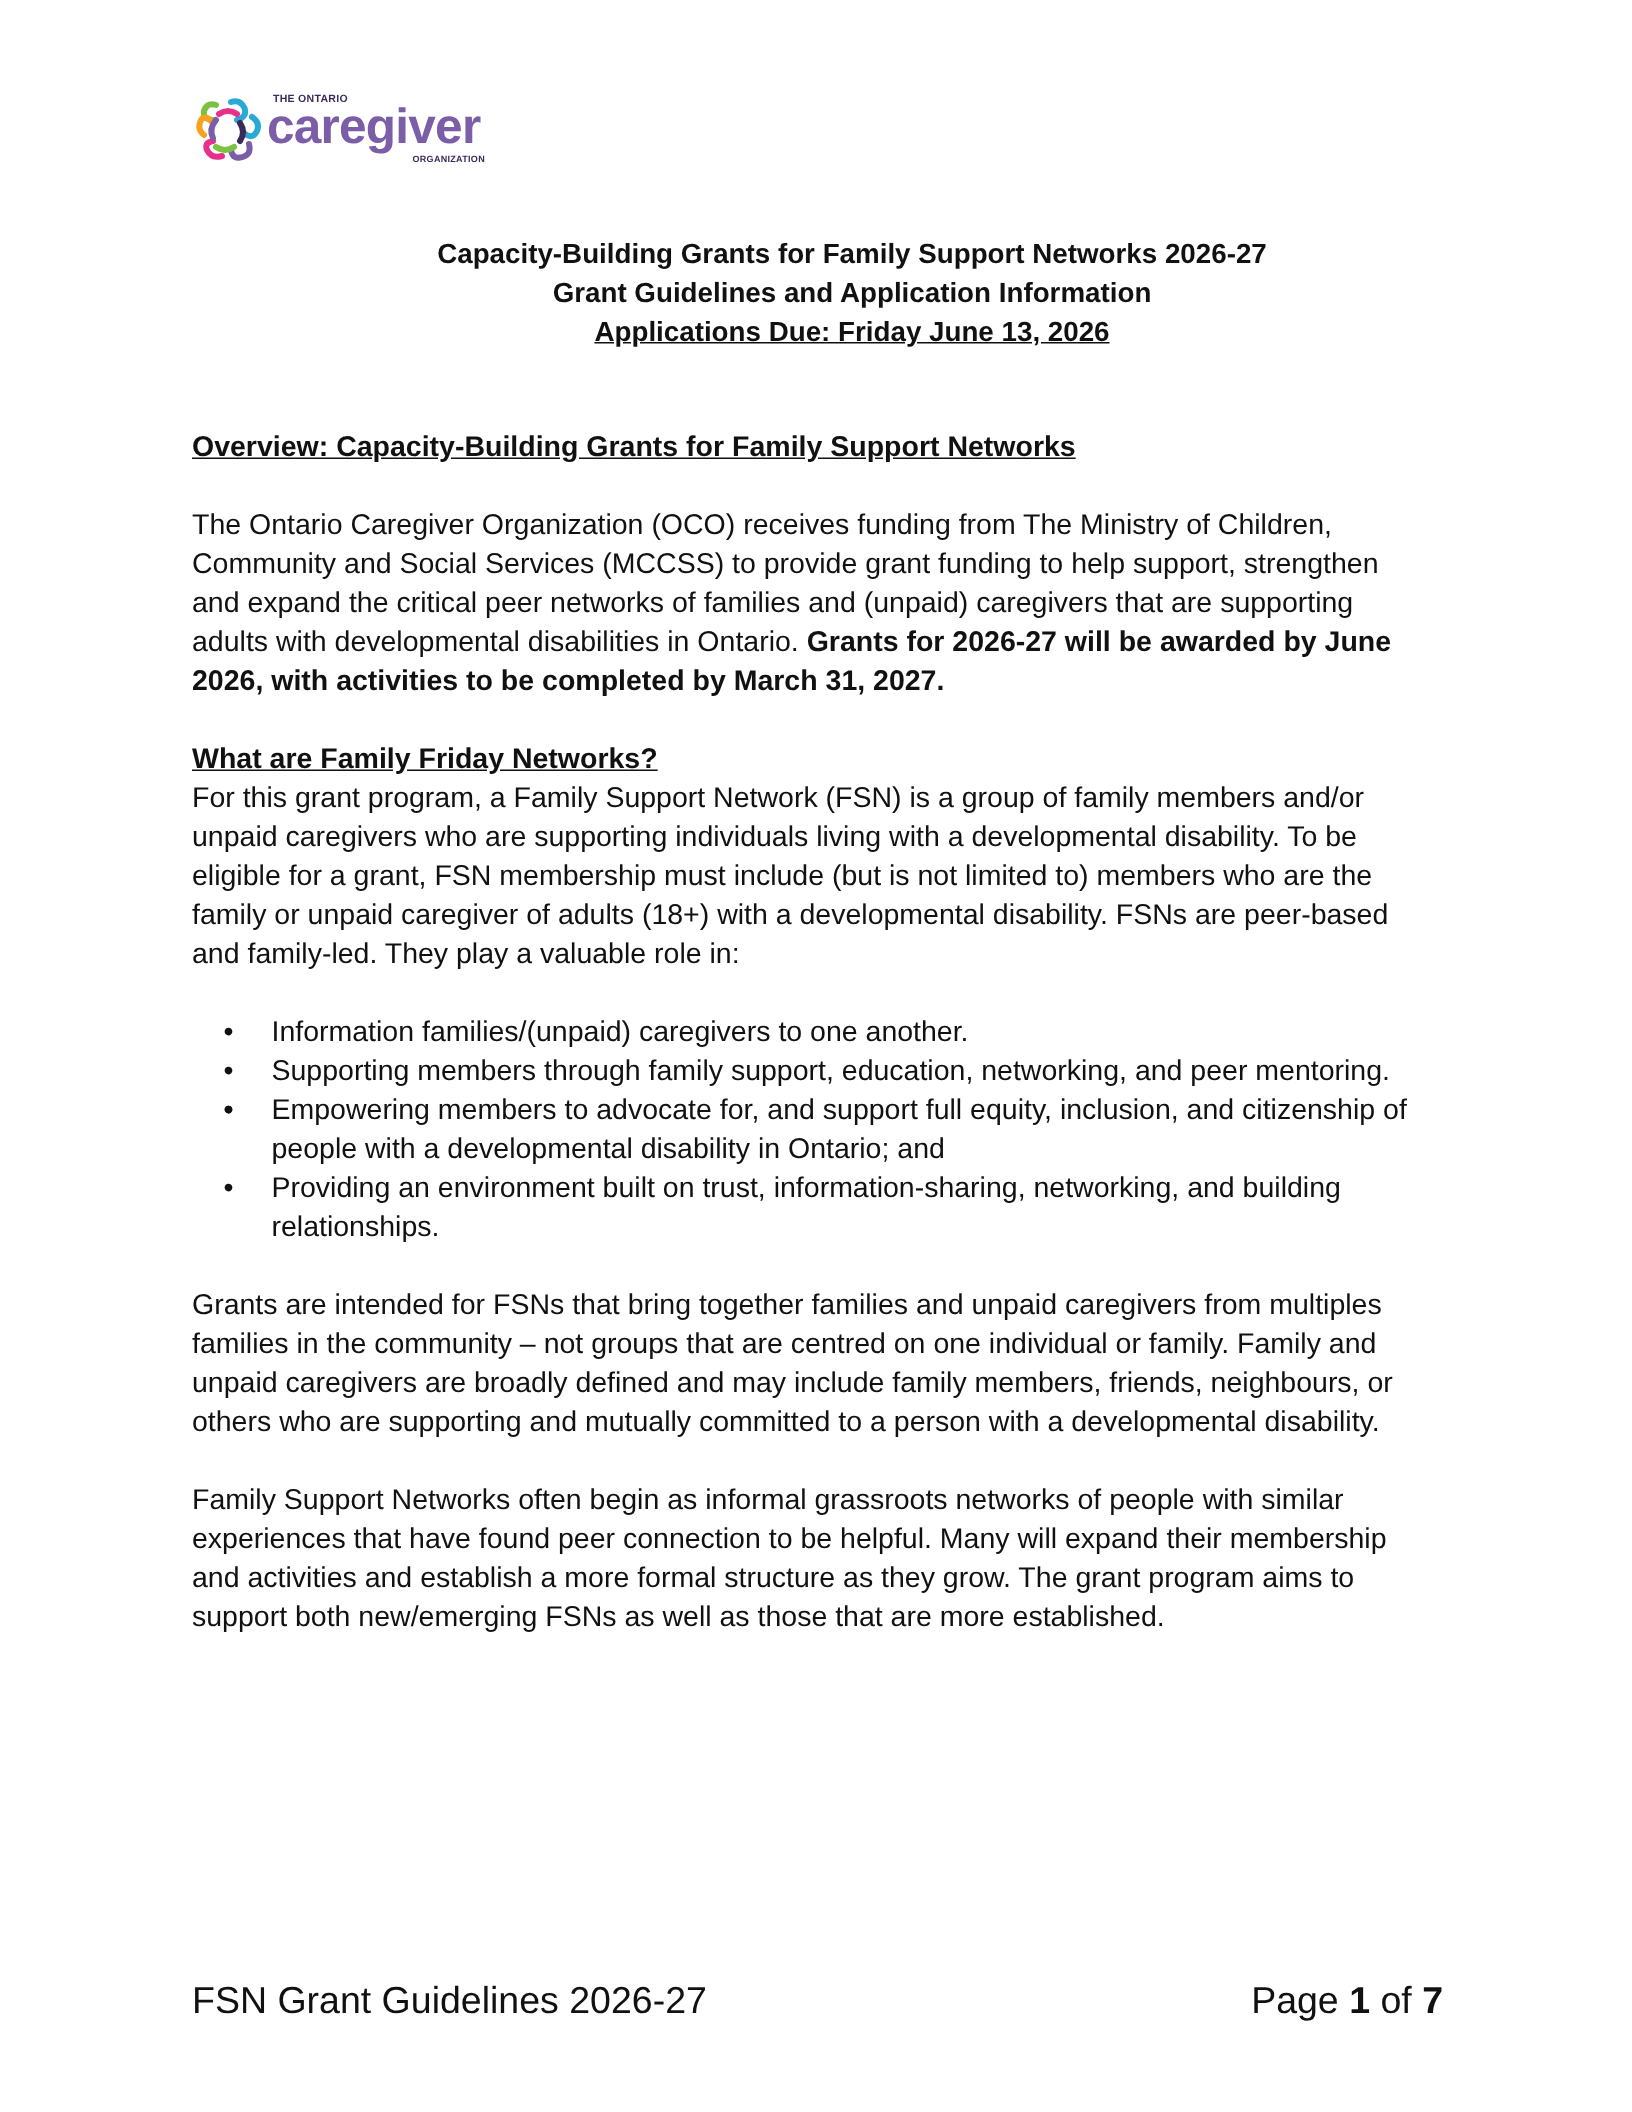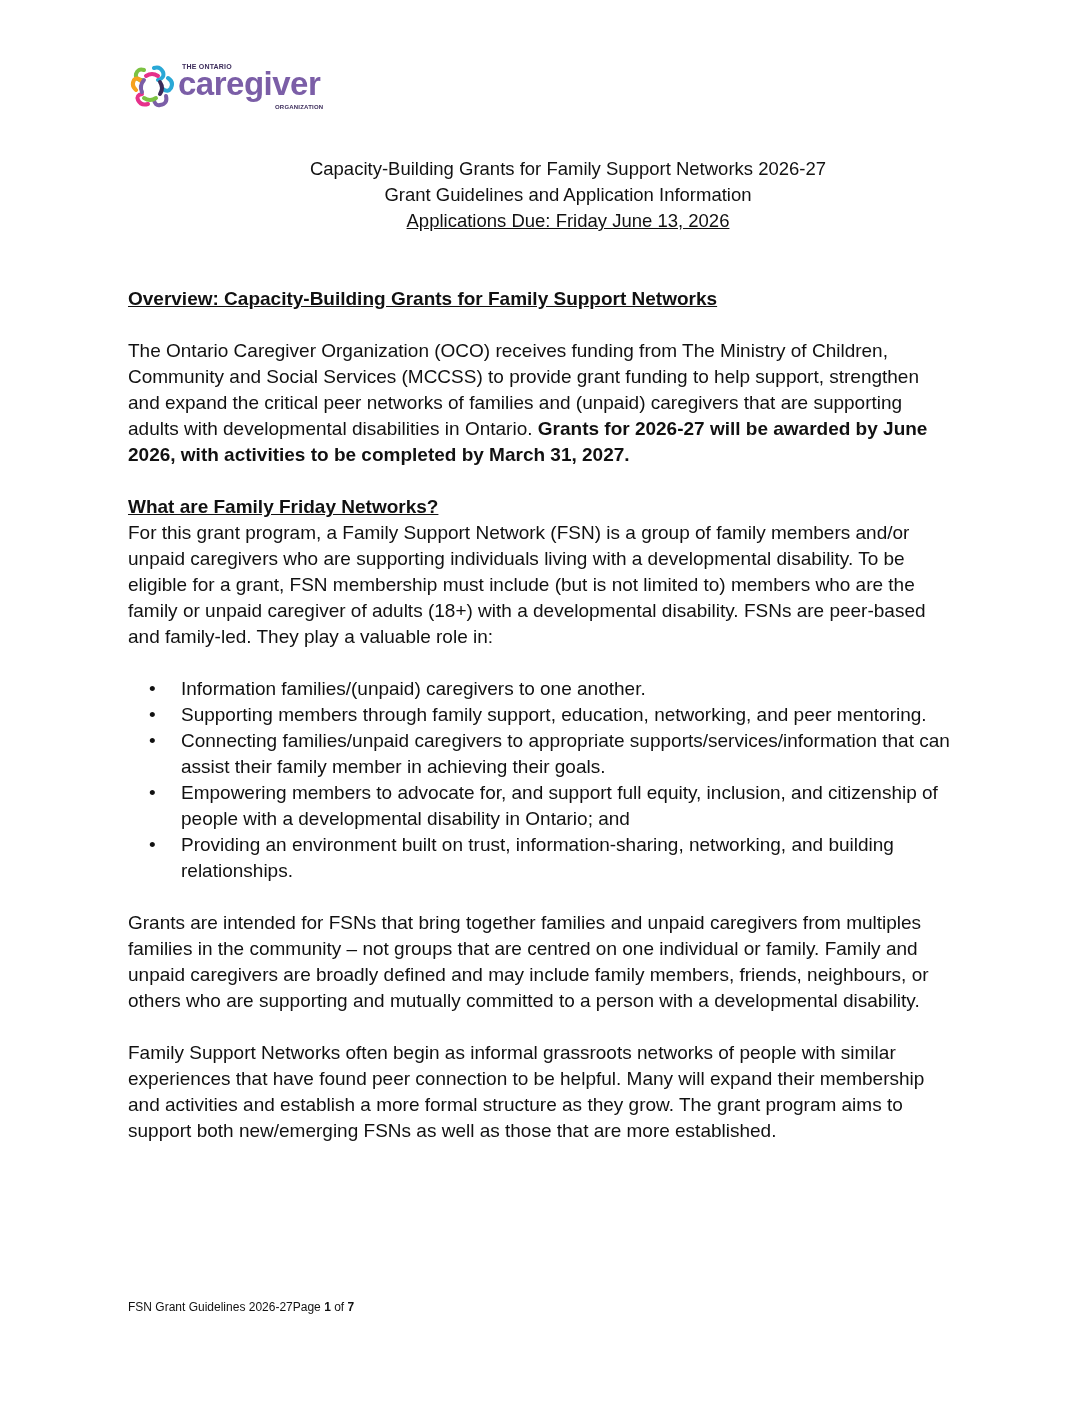--- a/index.html
+++ b/index.html
@@ -7,34 +7,34 @@
       font-family: "Liberation Sans", sans-serif; color: #111; }
     .page { position: absolute; left: 0; top: 0; width: 1088px; height: 1408px; }
 
     .logo { position: absolute; left: 130px; top: 60px; width: 200px; height: 56px; }
     .logo-mark { position: absolute; left: 0; top: 4px; width: 46px; height: 46px; }
     .logo-the { position: absolute; left: 52px; top: 3px; font-size: 7px; font-weight: bold; color: #3b2b5a; letter-spacing: 0.2px; }
     .logo-word { position: absolute; left: 48px; top: 5px; font-size: 33px; font-weight: bold; color: #7b5ea7; letter-spacing: -0.5px; line-height: 38px; }
     .logo-org { position: absolute; left: 145px; top: 44px; font-size: 6px; font-weight: bold; color: #3b2b5a; letter-spacing: 0.2px; }
 
     .title-block { position: absolute; left: 0; width: 1088px; top: 156px; text-align: center; }
-    .title-line { font-weight: normal; font-size: 18.5px; line-height: 26px; padding-left: 48px; }
+    .title-line { font-weight: bold; font-size: 18.5px; line-height: 26px; padding-left: 48px; }
     .title-line.u { text-decoration: underline; }
 
     .content { position: absolute; left: 128px; width: 825px; top: 286px; font-size: 19px; line-height: 26px; }
     .h { font-weight: bold; text-decoration: underline; }
     p { margin: 0; }
     .gap { height: 26px; }
     strong { font-weight: bold; }
 
     ul.bullets { list-style: none; margin: 0; padding: 0; }
     ul.bullets li { position: relative; padding-left: 53px; }
     ul.bullets li .dot { position: absolute; left: 21px; top: 0; }
 
-    .footer { position: absolute; left: 128px; width: 834px; top: 1294px; font-size: 12px; line-height: 26px; display: flex; }
+    .footer { position: absolute; left: 128px; width: 834px; top: 1321px; font-size: 25px; line-height: 26px; display: flex; justify-content: space-between; }
   </style>
 </head>
 <body>
 
 <div class="page">
 
   <div class="logo">
     <svg class="logo-mark" viewBox="0 0 46 46">
       <g fill="none" stroke-width="4" stroke-linecap="round">
         <path d="M14 6 Q8 4 6 10 Q5 16 12 16" stroke="#7cc242"></path>
@@ -66,21 +66,21 @@
     <p><span>The Ontario Caregiver Organization (OCO) receives funding from The Ministry of Children, Community and Social Services (MCCSS) to provide grant funding to help support, strengthen and expand the critical peer networks of families and (unpaid) caregivers that are supporting adults with developmental disabilities in Ontario.  </span><strong>Grants for 2026-27 will be awarded by June 2026, with activities to be completed by March 31, 2027.</strong></p>
     <div class="gap"></div>
 
     <div class="h">What are Family Friday Networks?</div>
     <p>For this grant program, a Family Support Network (FSN) is a group of family members and/or unpaid caregivers who are supporting individuals living with a developmental disability.  To be eligible for a grant, FSN membership must include (but is not limited to) members who are the family or unpaid caregiver of adults (18+) with a developmental disability. FSNs are peer-based and family-led. They play a valuable role in:</p>
     <div class="gap"></div>
 
     <ul class="bullets">
       <li><span class="dot">•</span><span>Information families/(unpaid) caregivers to one another.</span></li>
       <li><span class="dot">•</span><span>Supporting members through family support, education, networking, and peer mentoring.</span></li>
-      <li><span class="dot">•</span><span>Connecting families/unpaid caregivers to appropriate supports/services/information that can assist their family member in achieving their goals.</span></li>
+      <li><span class="dot">•</span></li>
       <li><span class="dot">•</span><span>Empowering members to advocate for, and support full equity, inclusion, and citizenship of people with a developmental disability in Ontario; and</span></li>
       <li><span class="dot">•</span><span>Providing an environment built on trust, information-sharing, networking, and building relationships.</span></li>
     </ul>
     <div class="gap"></div>
 
     <p>Grants are intended for FSNs that bring together families and unpaid caregivers from multiples families in the community – not groups that are centred on one individual or family.   Family and unpaid caregivers are broadly defined and may include family members, friends, neighbours, or others who are supporting and mutually committed to a person with a developmental disability.</p>
     <div class="gap"></div>
 
     <p>Family Support Networks often begin as informal grassroots networks of people with similar experiences that have found peer connection to be helpful.  Many will expand their membership and activities and establish a more formal structure as they grow. The grant program aims to support both new/emerging FSNs as well as those that are more established.</p>
   </div>

